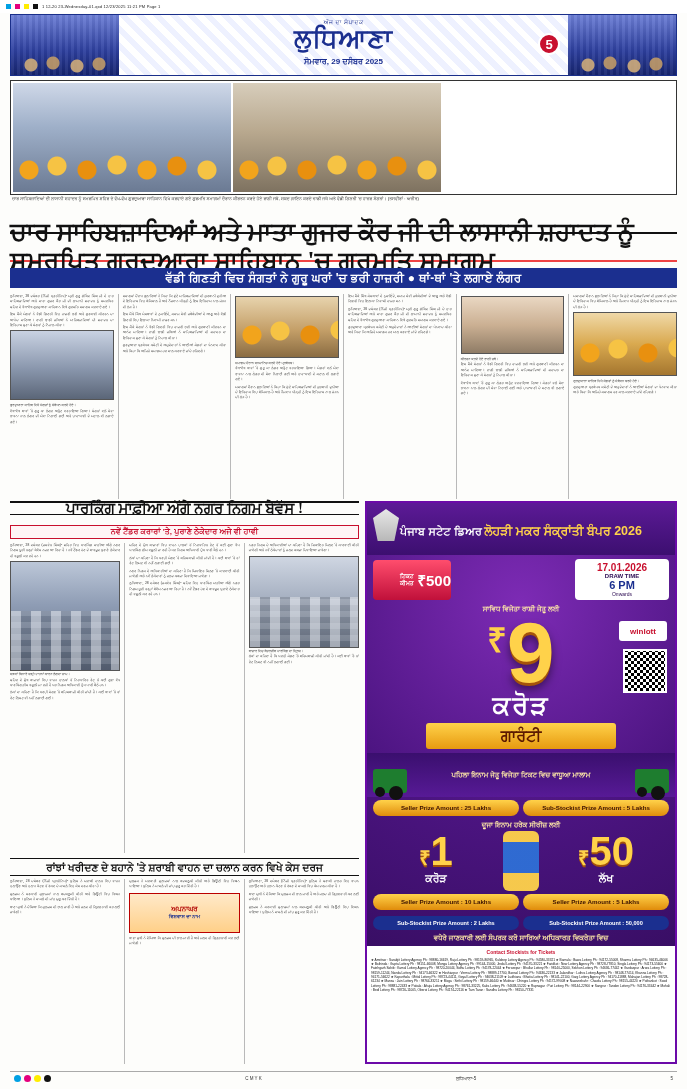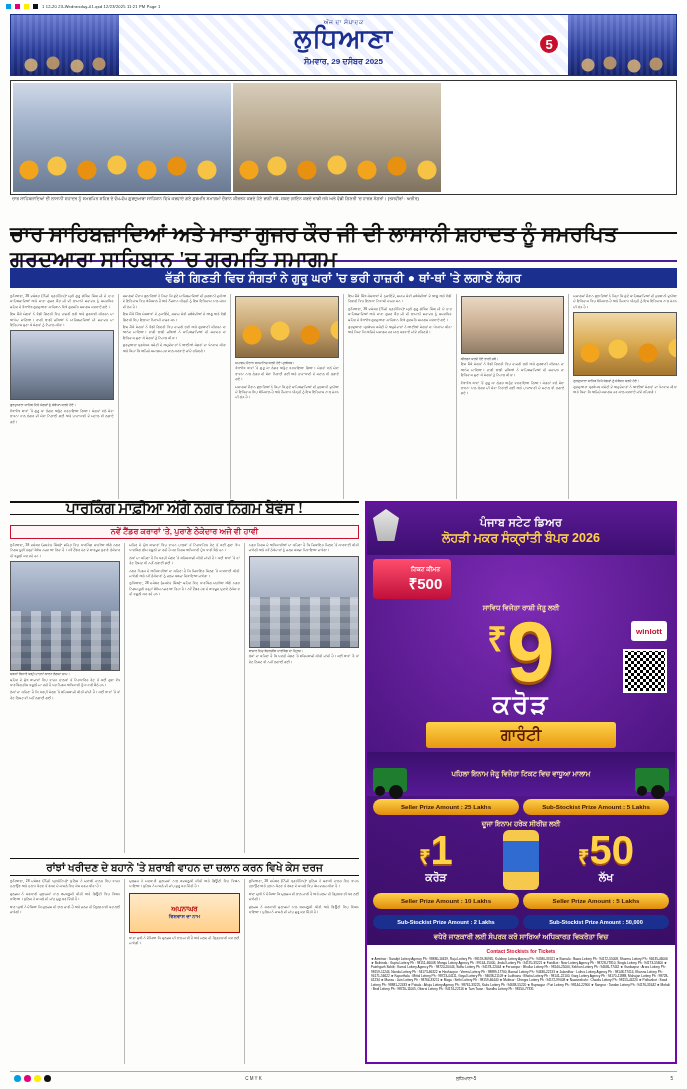--- a/index.html
+++ b/index.html
@@ -112,24 +112,24 @@
     padding:2px; line-height:1.25; overflow:hidden;
   }
   .band-caption{
     position:absolute; top:196px; left:10px; width:667px;
     font-size:4.4px; color:#222; line-height:1.35; text-align:justify;
     padding:0 2px;
   }
   
   .main-headline{
     position:absolute; top:232px; left:10px; width:667px; height:30px;
-    border-top:2px solid #111; border-bottom:2px solid #4c1d95;
+    border-top:2px solid #111; border-bottom:2px solid #ef4444;
     display:flex; align-items:center; justify-content:center;
     font-family:"Liberation Serif", serif;
-    font-size:21px; font-weight:700; color:#111; letter-spacing:.3px;
+    font-size:25px; font-weight:700; color:#111; letter-spacing:.3px;
   }
   .sub-headline{
     position:absolute; top:268px; left:10px; width:667px; height:20px;
     background:#1b2f8f; color:#ffffff;
     display:flex; align-items:center; justify-content:center;
     font-size:12px; font-weight:700; letter-spacing:.3px;
   }
   
   .cols {
     position:absolute; top:294px; left:10px; width:667px; height:205px;
@@ -197,35 +197,35 @@
   
   .lottery{
     position:absolute; top:501px; left:365px; width:312px; height:563px;
     border:2px solid #6b0aa8;
     background:
       radial-gradient(circle at 50% 18%, #7d2bb5 0%, #4b1480 45%, #2c0a52 100%);
     overflow:hidden; color:#fff;
   }
   .lot-top{
     position:relative; height:52px; display:flex; align-items:center;
-    justify-content:center; flex-direction:column; gap:2px; padding-top:4px;
+    justify-content:center; gap:2px; padding-top:4px;
     background:linear-gradient(180deg,#5c1a96,#3c0f70);
   }
   .lot-t1{ font-size:11px; font-weight:700; color:#ffffff; letter-spacing:.3px;}
   .lot-t2{ font-size:12.5px; font-weight:700; color:#ffd24a; }
   .lot-emblem{
     position:absolute; left:6px; top:6px; width:26px; height:32px;
     background:linear-gradient(180deg,#e8e8e8,#b8b8b8);
     clip-path: polygon(50% 0,100% 28%,82% 100%,18% 100%,0 28%);
   }
   .lot-row{ display:flex; gap:4px; padding:4px 6px; align-items:center;}
   .ticket-price{
     width:78px; height:40px; border-radius:4px;
     background:linear-gradient(180deg,#ff4d6d,#c0103a);
-    display:flex; flex-direction:column; align-items:center; justify-content:center;
+    display:flex; flex-direction:row; align-items:center; justify-content:center;
     font-size:6px; font-weight:700;padding-left:27px;
   }
   .ticket-price .p{ font-size:15px; color:#ffffff; }
   .draw-box{
     margin-left:auto; width:94px; border-radius:4px; background:#ffffff;
     color:#2b0a52; text-align:center; padding:3px 2px;
   }
   .draw-box .d1{ font-size:10px; font-weight:700; color:#c8102e;}
   .draw-box .d2{ font-size:6px; font-weight:700; }
   .draw-box .d3{ font-size:11px; font-weight:700; color:#1b2f8f;}
@@ -254,21 +254,21 @@
   }
   .qr{
     position:absolute; right:8px; top:146px; width:44px; height:44px; background:#fff;
     background-image:
       repeating-linear-gradient(0deg,#000 0 3px,#fff 3px 6px),
       repeating-linear-gradient(90deg,#000 0 3px,#fff 3px 6px);
     background-blend-mode: difference;
     border:2px solid #fff;
   }
   .winlott{
-    position:absolute; right:8px; top:118px; width:36px; height:20px;
+    position:absolute; right:8px; top:118px; width:48px; height:20px;
     background:#ffffff; color:#c8102e; font-size:8px; font-weight:700;
     display:flex; align-items:center; justify-content:center; border-radius:3px;
   }
   .tractor-band{
     margin-top:4px; height:44px; position:relative;
     background:linear-gradient(180deg,#3a0f6e,#571a96);
     display:flex; align-items:center; justify-content:center;
   }
   .tractor-band .cap{ font-size:7px; color:#ffe9a8; font-weight:700; }
   .tractor{
@@ -503,20 +503,26 @@
       <div class="lot-emblem"></div>
       <div class="lot-t1">ਪੰਜਾਬ ਸਟੇਟ ਡਿਅਰ</div>
       <div class="lot-t2">ਲੋਹੜੀ ਮਕਰ ਸੰਕ੍ਰਾਂਤੀ ਬੰਪਰ 2026</div>
     </div>
 
     <div class="lot-row">
       <div class="ticket-price">
         <span>ਟਿਕਟ ਕੀਮਤ</span>
         <span class="p">₹500</span>
       </div>
+      <div class="draw-box">
+        <div class="d1">17.01.2026</div>
+        <div class="d2">DRAW TIME</div>
+        <div class="d3">6 PM</div>
+        <div class="d4">Onwards</div>
+      </div>
     </div>
 
     <div class="lot-mid-line">ਸਾਵਿਧ ਵਿਜੇਤਾ ਰਾਸ਼ੀ ਜੇਤੂ ਲਈ</div>
 
     <div class="prize-main">
       <span class="rupee">₹</span><span class="num">9</span>
       <div class="unit">ਕਰੋੜ</div>
       <div class="guarantee">ਗਾਰੰਟੀ</div>
     </div>
 

